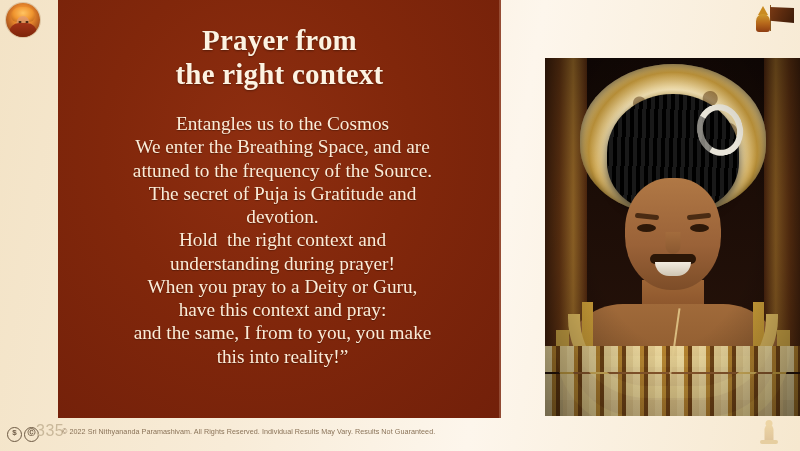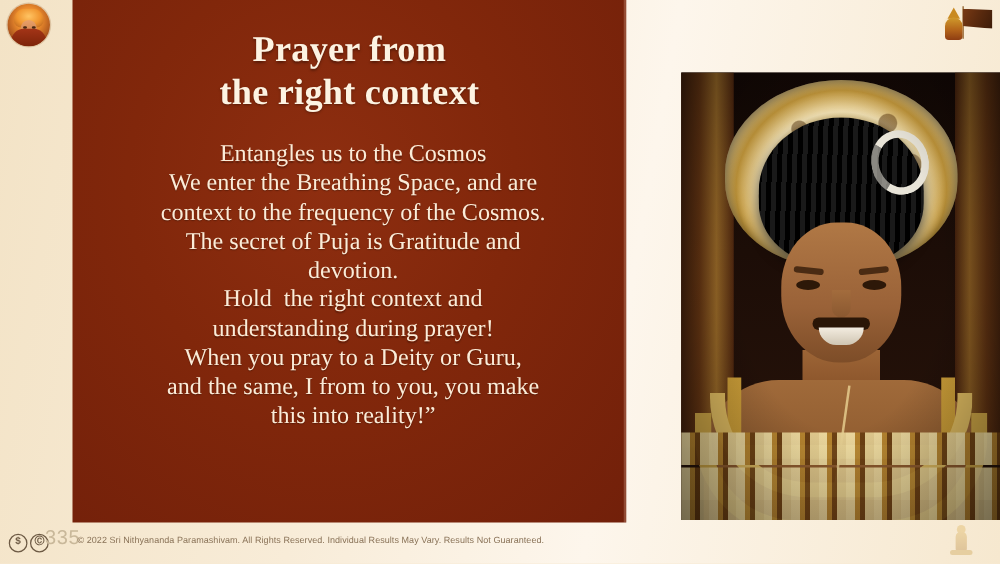--- a/index.html
+++ b/index.html
@@ -281,26 +281,27 @@
   <div id="panel">
 
     <div id="title">
       <span class="t-line">Prayer from</span>
       <span class="t-line">the right context</span>
     </div>
 
     <div id="body-text">
       <span class="b-line">Entangles us to the Cosmos</span>
       <span class="b-line">We enter the Breathing Space, and are</span>
-      <span class="b-line">context to the frequency of the Cosmos.</span>
+      <span class="b-line">attuned to the frequency of the Source.</span>
       <span class="b-line">The secret of Puja is Gratitude and</span>
       <span class="b-line">devotion.</span>
       <span class="b-line">Hold  the right context and</span>
       <span class="b-line">understanding during prayer!</span>
       <span class="b-line">When you pray to a Deity or Guru,</span>
+      <span class="b-line">have this context and pray:</span>
       <span class="b-line">and the same, I from to you, you make</span>
       <span class="b-line">this into reality!”</span>
     </div>
 
   </div>
 
   <div id="photo">
     <div class="bg-dark"></div>
     <div class="pillar"></div>
     <div class="pillar2"></div>

